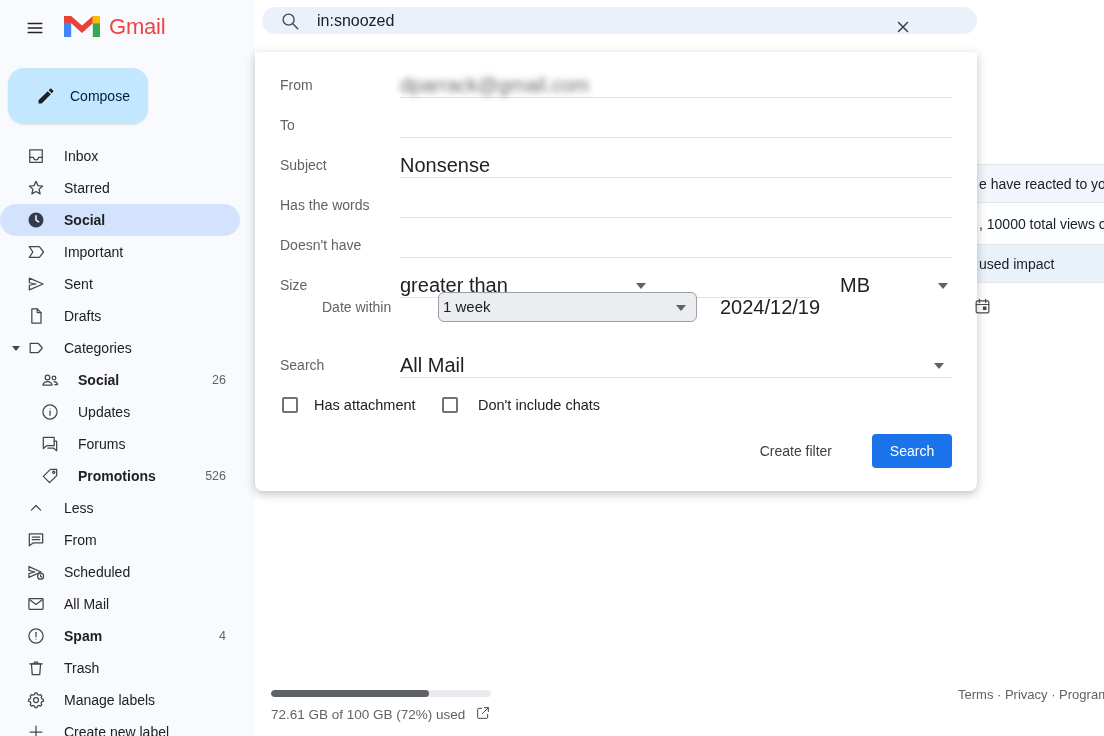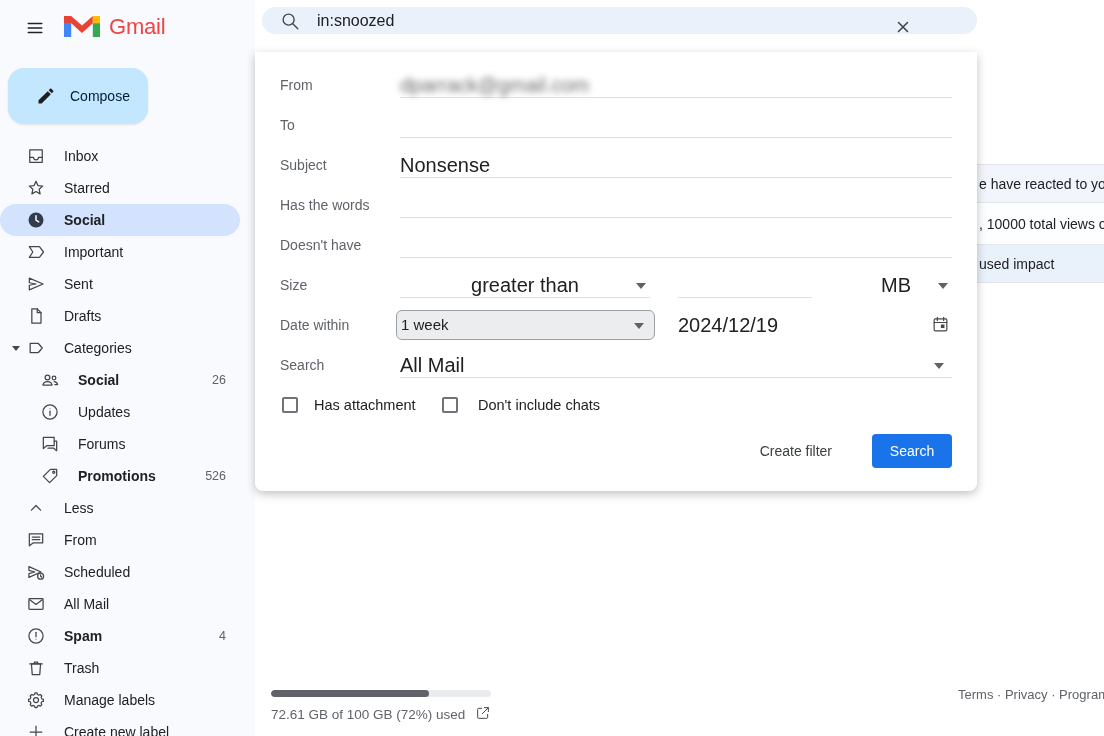--- a/index.html
+++ b/index.html
@@ -305,34 +305,34 @@
     <div class="frow" style="top:133px;">
       <span class="flabel">Has the words</span>
       <div class="ufield full"><span></span></div>
     </div>
 
     <div class="frow" style="top:173px;">
       <span class="flabel">Doesn't have</span>
       <div class="ufield full"><span></span></div>
     </div>
 
-    <div class="frow" style="top:213px;text-align:center;">
+    <div class="frow" style="top:213px;">
       <span class="flabel">Size</span>
       <div class="ufield" style="left:145px;width:250px;">
         <span>greater than</span>
         <span class="arr" style="right:4px;top:10px;"></span>
       </div>
       <div class="ufield" style="left:423px;width:134px;"><span></span></div>
       <div class="ufield" style="left:581px;width:116px;border-bottom:none;">
         <span style="padding-left:4px;">MB</span>
         <span class="arr" style="right:4px;top:10px;"></span>
       </div>
     </div>
 
-    <div class="frow" style="top:253px;">
+    <div class="frow" style="top:235px;margin-left:42px;">
       <span class="flabel">Date within</span>
       <div class="dd-select">
         <span>1 week</span>
         <span class="arr" style="right:10px;top:12px;"></span>
       </div>
       <div class="ufield" style="left:423px;width:274px;border-bottom:none;">
         <span>2024/12/19</span>
         <span style="position:absolute;right:2px;top:2px;"><svg class="stroke" width="19" height="19" viewBox="0 0 24 24">
               <rect x="4" y="5" width="16" height="15" rx="1.5"></rect>
               <path d="M8 3v4M16 3v4M4 9.5h16"></path>

